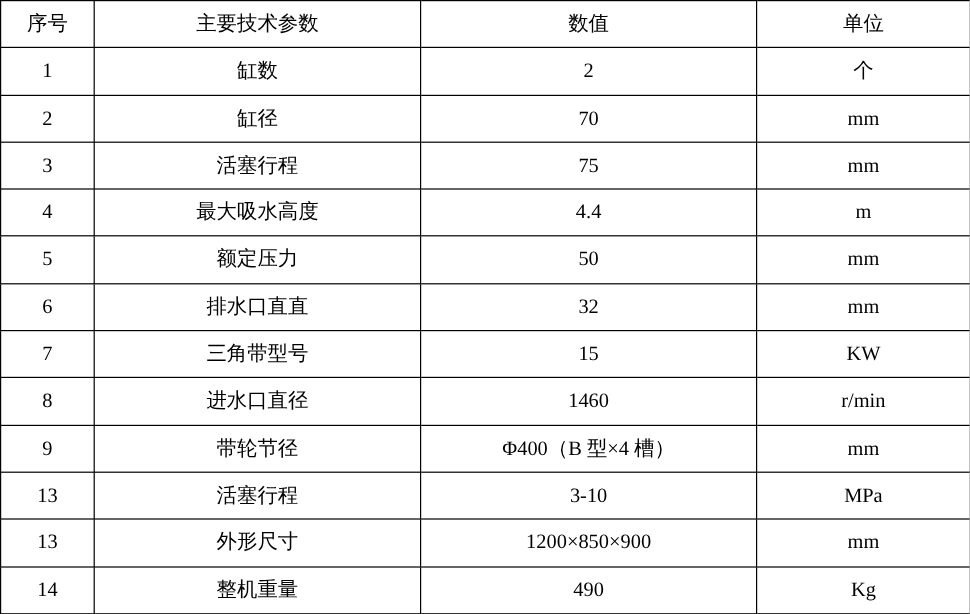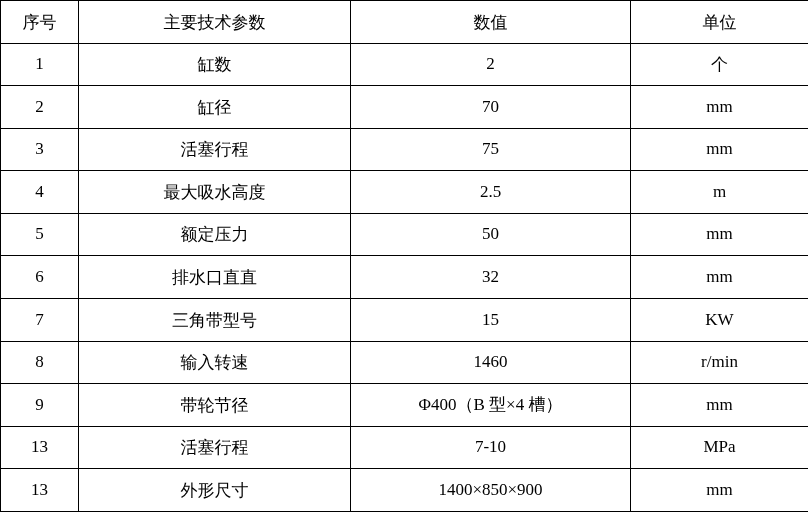--- a/index.html
+++ b/index.html
@@ -87,21 +87,21 @@
       </tr>
       <tr>
         <td class="num">3</td>
         <td class="cn">活塞行程</td>
         <td class="value">75</td>
         <td class="unit">mm</td>
       </tr>
       <tr>
         <td class="num">4</td>
         <td class="cn">最大吸水高度</td>
-        <td class="value">2.5</td>
+        <td class="value">4.4</td>
         <td class="unit">m</td>
       </tr>
       <tr>
         <td class="num">5</td>
         <td class="cn">额定压力</td>
         <td class="value">50</td>
         <td class="unit">mm</td>
       </tr>
       <tr>
         <td class="num">6</td>
@@ -110,37 +110,43 @@
         <td class="unit">mm</td>
       </tr>
       <tr>
         <td class="num">7</td>
         <td class="cn">三角带型号</td>
         <td class="value">15</td>
         <td class="unit">KW</td>
       </tr>
       <tr>
         <td class="num">8</td>
-        <td class="cn">输入转速</td>
+        <td class="cn">进水口直径</td>
         <td class="value">1460</td>
         <td class="unit">r/min</td>
       </tr>
       <tr>
         <td class="num">9</td>
         <td class="cn">带轮节径</td>
         <td class="value mixed">Φ400（B 型×4 槽）</td>
         <td class="unit">mm</td>
       </tr>
       <tr>
         <td class="num">13</td>
         <td class="cn">活塞行程</td>
-        <td class="value">7-10</td>
+        <td class="value">3-10</td>
         <td class="unit">MPa</td>
       </tr>
       <tr>
         <td class="num">13</td>
         <td class="cn">外形尺寸</td>
-        <td class="value">1400×850×900</td>
+        <td class="value">1200×850×900</td>
         <td class="unit">mm</td>
+      </tr>
+      <tr>
+        <td class="num">14</td>
+        <td class="cn">整机重量</td>
+        <td class="value">490</td>
+        <td class="unit">Kg</td>
       </tr>
     </tbody>
   </table>
 </div>
 
 </body></html>

